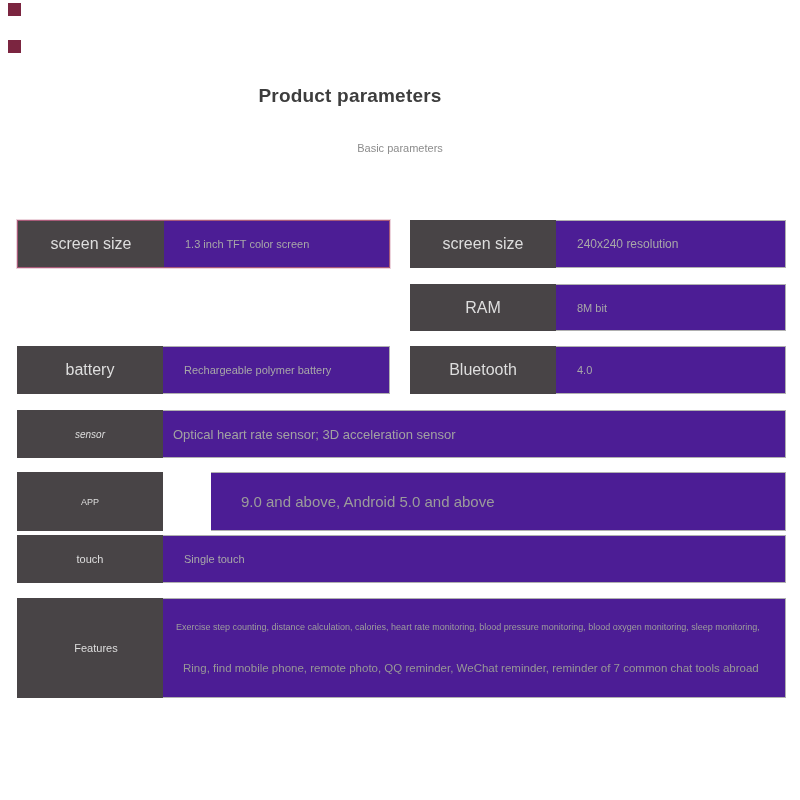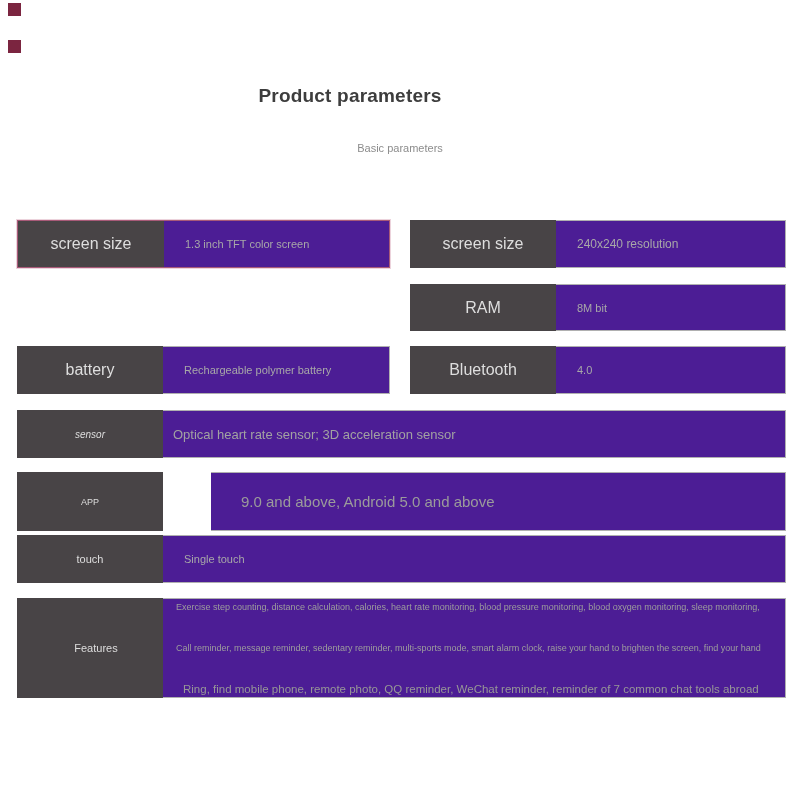--- a/index.html
+++ b/index.html
@@ -112,18 +112,17 @@
 
   <div class="prow row-touch r-full">
     <div class="plabel">touch</div>
     <div class="pvalue">Single touch</div>
   </div>
 
   <div class="prow row-features r-full">
     <div class="plabel">Features</div>
     <div class="pvalue">
       <div class="feat-line">Exercise step counting, distance calculation, calories, heart rate monitoring, blood pressure monitoring, blood oxygen monitoring, sleep monitoring,</div>
-      <div class="feat-line">Call reminder, message reminder, sedentary reminder, multi-sports mode, smart alarm clock, raise your hand to brighten the screen, find your hand</div>
       <div class="feat-line big">Ring, find mobile phone, remote photo, QQ reminder, WeChat reminder, reminder of 7 common chat tools abroad</div>
     </div>
   </div>
 
 </div>
 
 </body></html>

